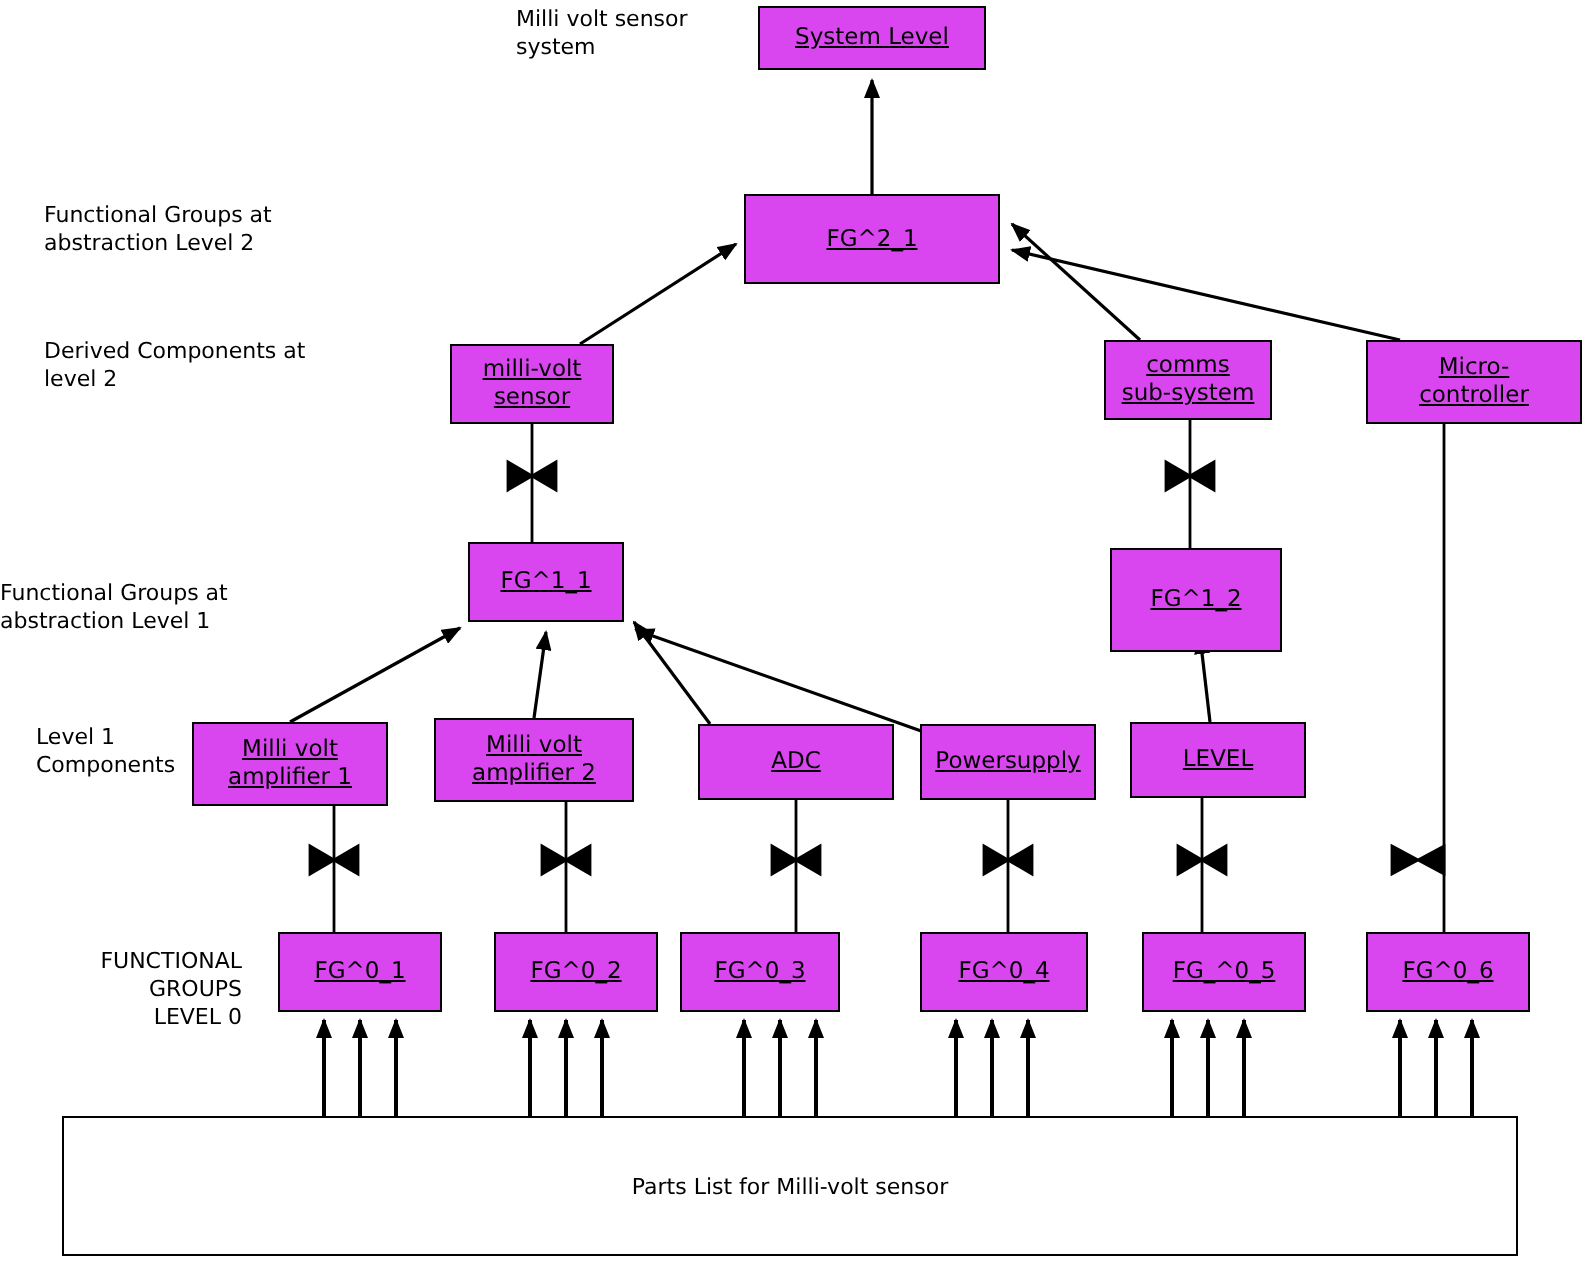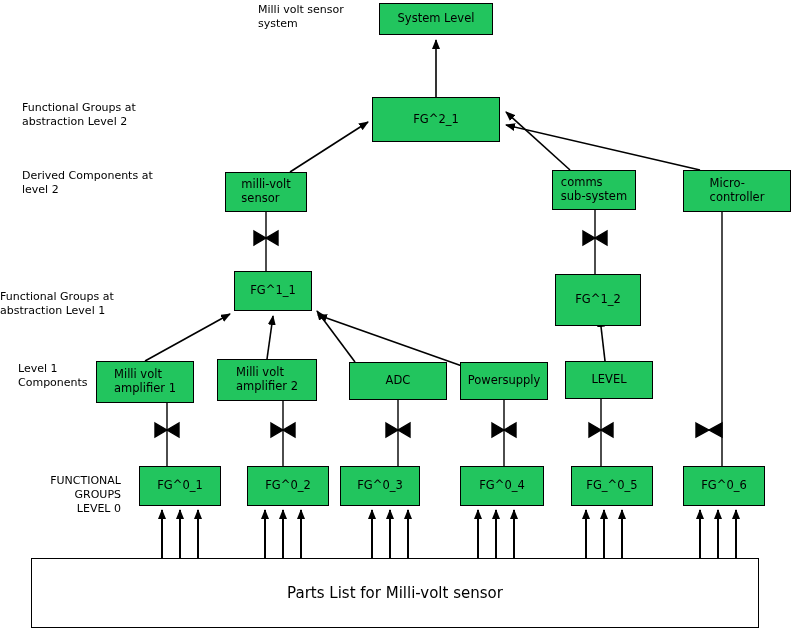--- a/index.html
+++ b/index.html
@@ -19,49 +19,50 @@
     position: absolute;
     left: 0;
     top: 0;
     width: 793px;
     height: 638px;
     pointer-events: none;
   }
   .box {
     position: absolute;
     border: 1px solid #000000;
-    background: #22c55e;
+    background: #d946ef;
     box-sizing: border-box;
     display: flex;
     align-items: center;
     justify-content: center;
-    text-align: left;
+    text-align: center;
     font-size: 11.5px;
     line-height: 1.2;
     color: #000000;
     white-space: pre-line;
     z-index: 2;
+    text-decoration: underline;
   }
   .label {
     position: absolute;
     font-size: 11px;
     line-height: 1.25;
     color: #000000;
     white-space: pre-line;
     z-index: 2;
   }
   .partslist {
     position: absolute;
     border: 1px solid #000000;
     background: #ffffff;
     box-sizing: border-box;
     display: flex;
     align-items: center;
     justify-content: center;
-    font-size: 15px;
+    font-size: 11px;
     color: #000000;
     z-index: 2;
   }
 </style>
 </head>
 <body>
 
 <div id="canvas">
 
   <svg class="lines" viewBox="0 0 793 638">

